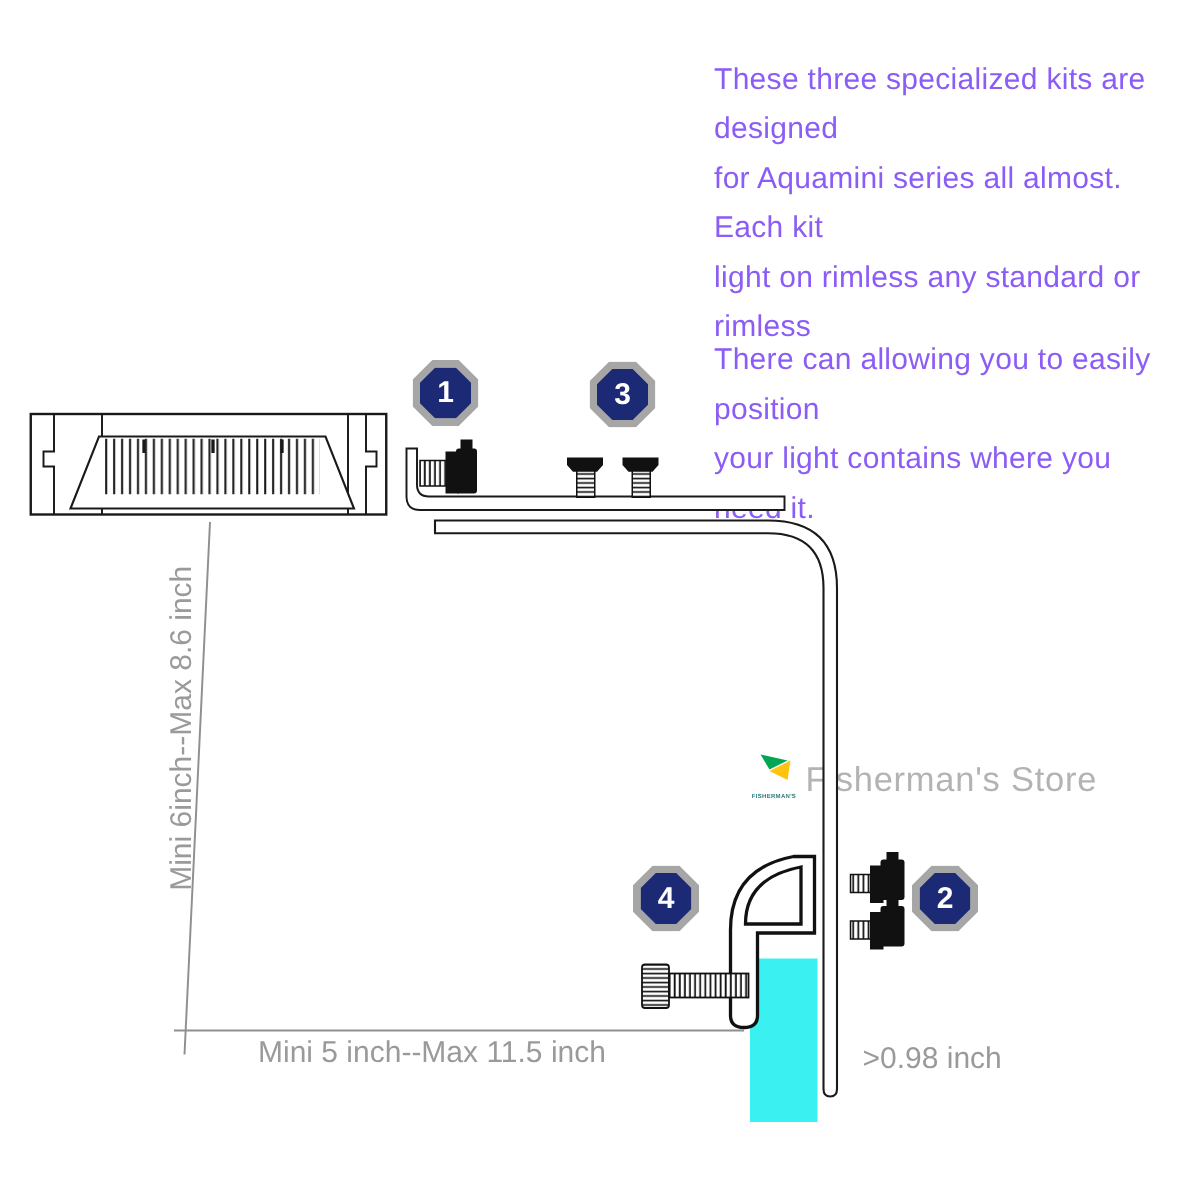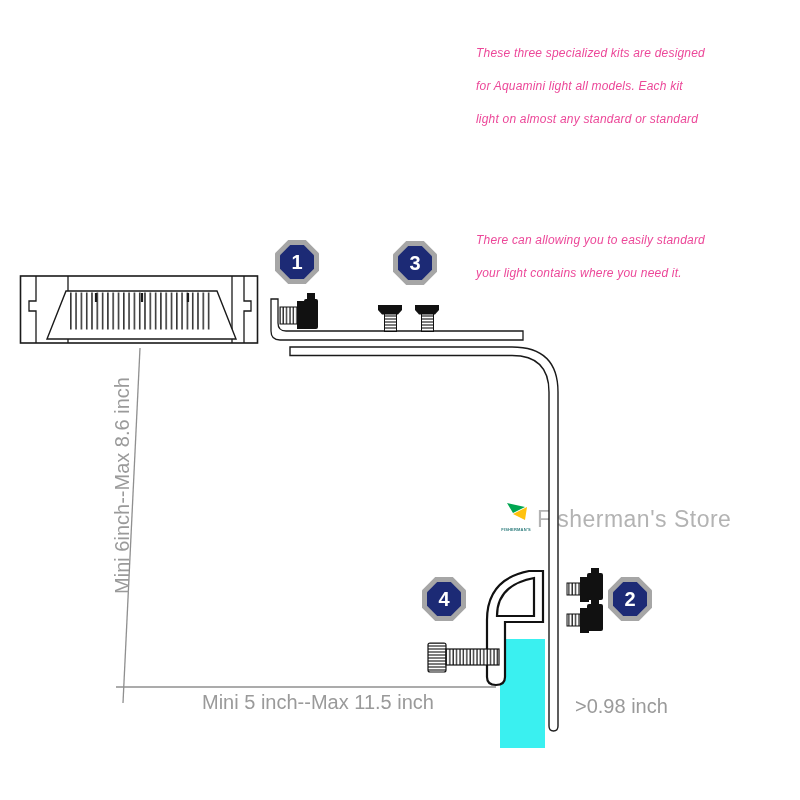--- a/index.html
+++ b/index.html
@@ -1,34 +1,34 @@
 <!DOCTYPE html>
 <html><head>
 <meta charset="utf-8">
 <style>
   html,body { margin:0; padding:0; background:#ffffff; }
   .canvas {
     position:relative; width:800px; height:800px; background:#ffffff;
     font-family:"Liberation Sans", sans-serif; overflow:hidden;
   }
   
-  .desc { position:absolute; left:476px; width:315px; color:#ec4899;
-          font-size:12px; line-height:33px; letter-spacing:0.2px;font-style:italic; }
+  .desc { position:absolute; left:476px; width:315px; color:#8b5cf6;
+          font-size:20px; line-height:33px; letter-spacing:0.2px; }
   .desc-1 { top:37px; }
   .desc-2 { top:224px; }
   
   .wm-name { position:absolute; left:537px; top:506px; font-size:23px;
              color:#b3b3b3; letter-spacing:0.5px; z-index:1; }
   .wm-logo { position:absolute; left:496px; top:502px; width:40px; z-index:1; text-align:center; }
   .wm-logo-text { font-size:4px; font-weight:bold; color:#2e7d7d; letter-spacing:0.2px; line-height:4px; }
   
   .art { position:absolute; left:0; top:0; z-index:2; }
   
   .dim { position:absolute; color:#9a9a9a; font-size:20px; z-index:3; white-space:nowrap; }
-  .dim-h { left:172px; top:691px;margin-left:30px; }
+  .dim-h { left:172px; top:691px; }
   .dim-t { left:575px; top:695px; }
   .dim-v { left:-3px; top:474px; width:250px; text-align:center;
            transform:rotate(-90deg); transform-origin:center; }
   
   .badge { position:absolute; width:44px; height:44px; z-index:4; }
   .badge-ring { position:absolute; inset:0; background:#a6a6a6;
     clip-path:polygon(30% 0,70% 0,100% 30%,100% 70%,70% 100%,30% 100%,0 70%,0 30%); }
   .badge-core { position:absolute; inset:5px; background:#1c2a75;
     clip-path:polygon(30% 0,70% 0,100% 30%,100% 70%,70% 100%,30% 100%,0 70%,0 30%);
     display:flex; align-items:center; justify-content:center;
@@ -140,21 +140,21 @@
     <div class="badge-ring"></div>
     <div class="badge-core">2</div>
   </div>
 
   <div class="dim dim-v">Mini 6inch--Max 8.6 inch</div>
   <div class="dim dim-h">Mini 5 inch--Max 11.5 inch</div>
   <div class="dim dim-t">&gt;0.98 inch</div>
 
   <div class="desc desc-1">
     <div>These three specialized kits are designed</div>
-    <div>for Aquamini light all models. Each kit</div>
-    <div>light on almost any standard or standard</div>
+    <div>for Aquamini series all almost. Each kit</div>
+    <div>light on rimless any standard or rimless</div>
   </div>
   <div class="desc desc-2">
-    <div>There can allowing you to easily standard</div>
+    <div>There can allowing you to easily position</div>
     <div>your light contains where you need it.</div>
   </div>
 
 </div>
 
 </body></html>

